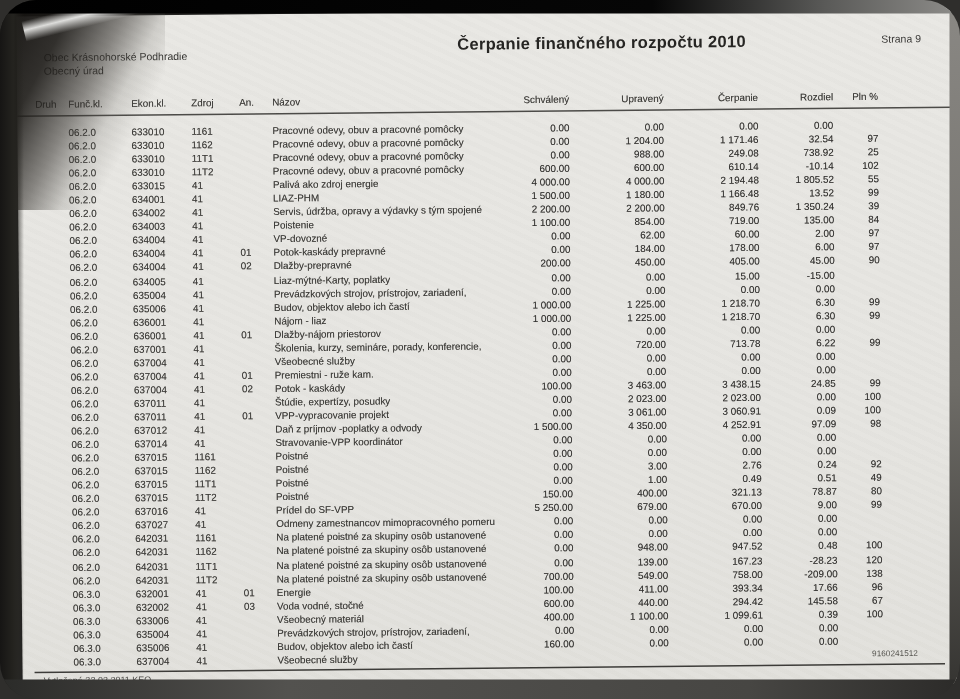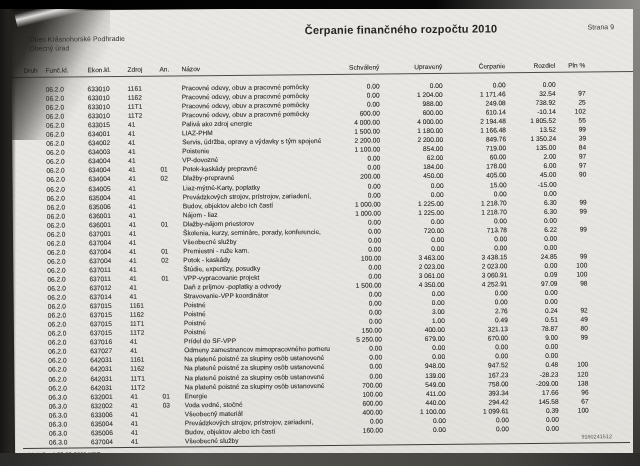--- a/index.html
+++ b/index.html
@@ -2,21 +2,21 @@
 <html><head>
 <meta charset="utf-8">
 <style>
   html,body{margin:0;padding:0;}
   body{
     width:640px;height:466px;overflow:hidden;
     background:#2f2e2c;
     font-family:"Liberation Sans","DejaVu Sans",sans-serif;
     position:relative;
   }
-  .scan{position:absolute;inset:0;overflow:hidden;}
+  .scan{position:absolute;inset:0;overflow:hidden;border-radius:24px;}
   
   .band-top{position:absolute;top:0;left:0;width:640px;height:9px;
     background:linear-gradient(90deg,#000 0%,#060606 68%,#5a5a58 86%,#8e8d8a 100%);z-index:6;}
   .band-left{position:absolute;top:0;left:0;width:16px;height:466px;
     background:linear-gradient(90deg,#161514 0%,#24231f 55%,rgba(40,38,34,0) 100%);z-index:5;}
   .band-bottom{position:absolute;bottom:0;left:0;width:640px;height:13px;
     background:linear-gradient(90deg,#2b2b29 0%,#53524f 30%,#474643 78%,#2c2b29 100%);z-index:6;}
   .band-right{position:absolute;top:0;right:0;width:7px;height:466px;
     background:linear-gradient(180deg,#8a8884 0%,#6f6d68 55%,#33322f 100%);z-index:5;}
 

